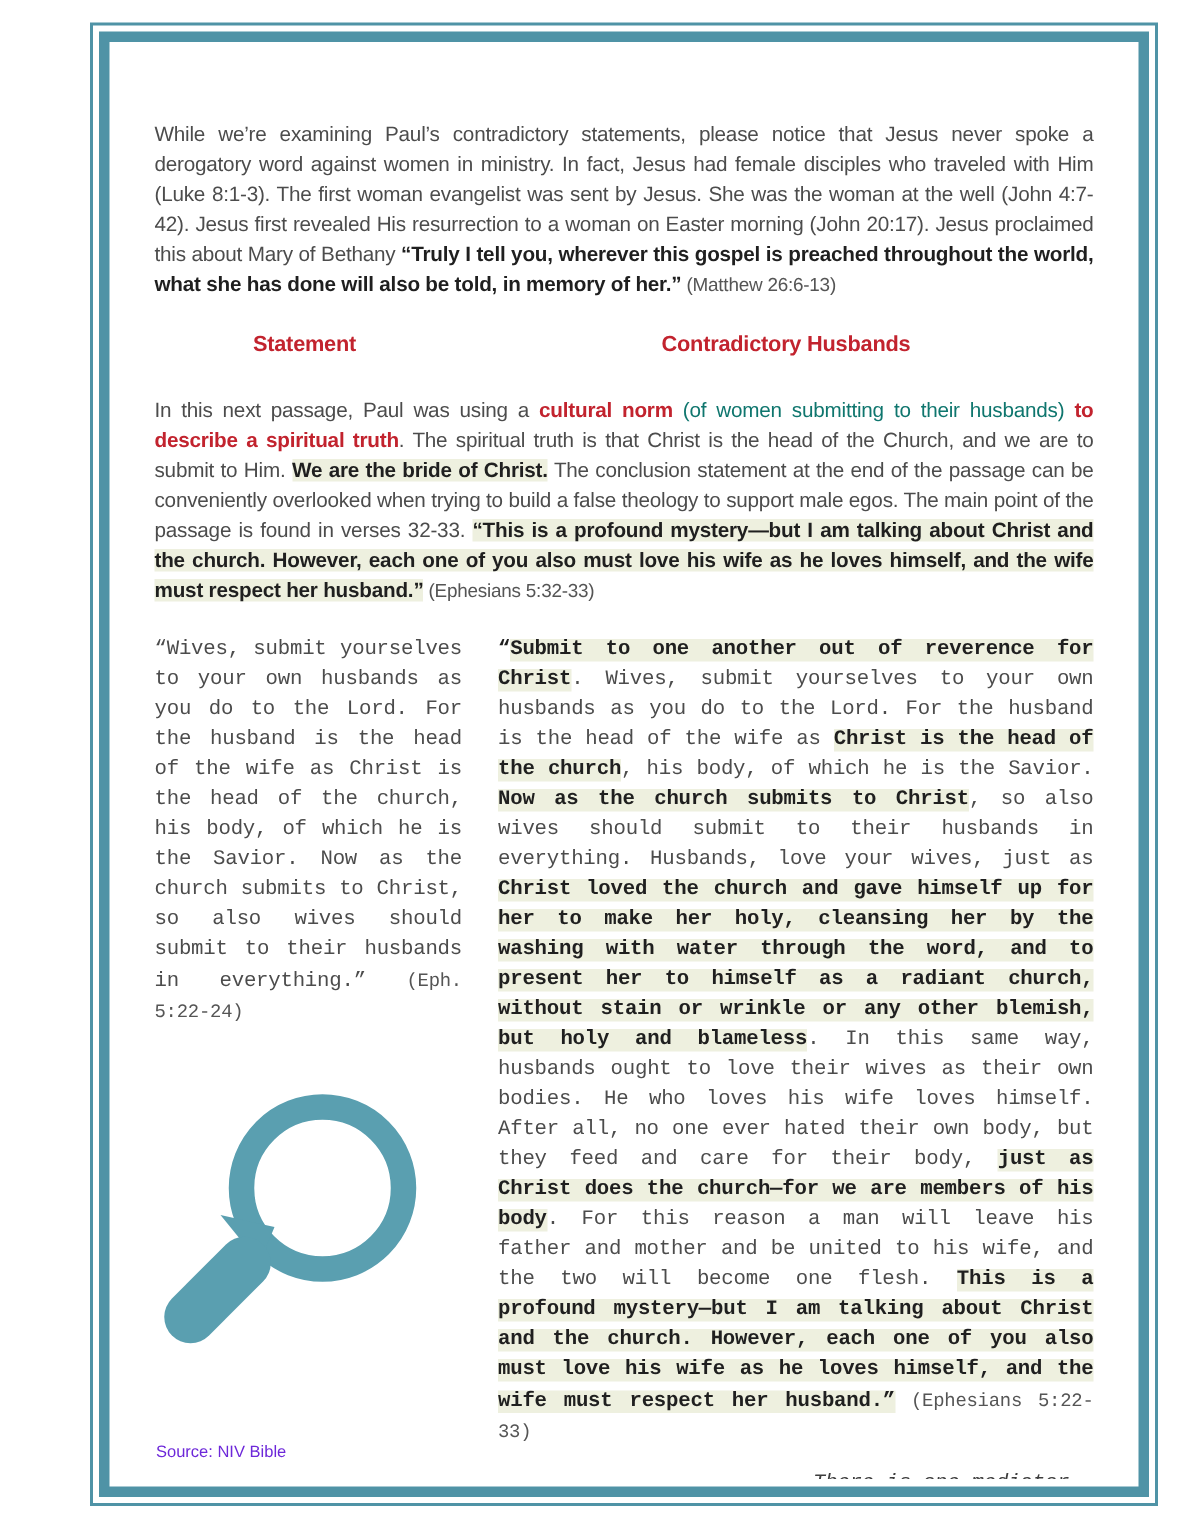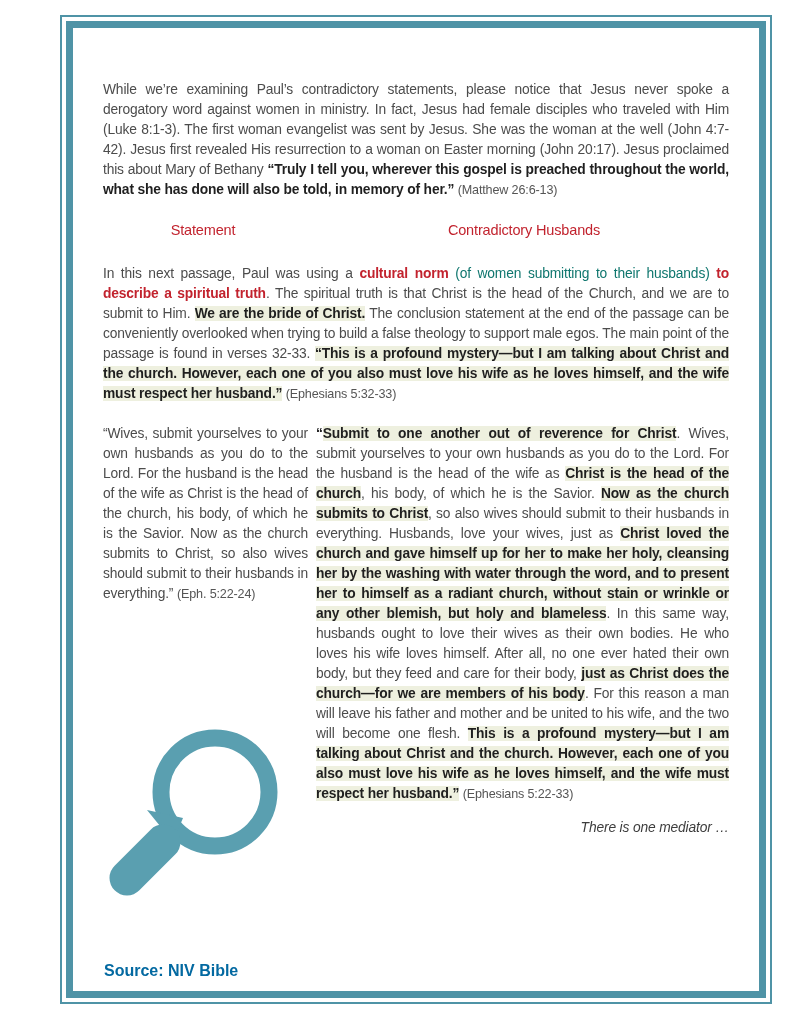--- a/index.html
+++ b/index.html
@@ -42,50 +42,50 @@
   .intro{margin-bottom:14px;}
   .comparison{
     display:grid;
     grid-template-columns:200px 1fr;
     column-gap:16px;
     margin-bottom:10px;
   }
   .col-header{
     text-align:center;
     color:var(--heading-red);
-    font-weight:normal;
+    font-weight:bold;
     font-size:14.5px;
     padding:6px 0 14px 0;
   }
   .middle-para{margin-bottom:20px;}
   .bottom-grid{
     display:grid;
     grid-template-columns:205px 1fr;
-    column-gap:8px;
+    column-gap:24px;
+    font-family:Liberation Mono, monospace;
   }
   .left-col{position:relative;}
   .mediator-heading{
     text-align:right;
     font-style:italic;
     color:#3d3d3d;
     margin:14px 0 12px 0;
   }
   .magnifier{
     position:absolute;
     left:56px;top:722px;
     width:190px;height:190px;
     color:var(--icon-teal);
   }
   .source{
     position:absolute;
     left:63px;top:962px;
-    font-size:16px;
-    color:#0369a1;
+    font-size:11px;
+    color:#6d28d9;
     letter-spacing:0;
-    font-weight:bold;
   }
 </style>
 </head>
 <body>
 
 <div class="page">
   <div class="frame-outer"></div>
   <div class="frame-inner"></div>
 
   <div class="content">

